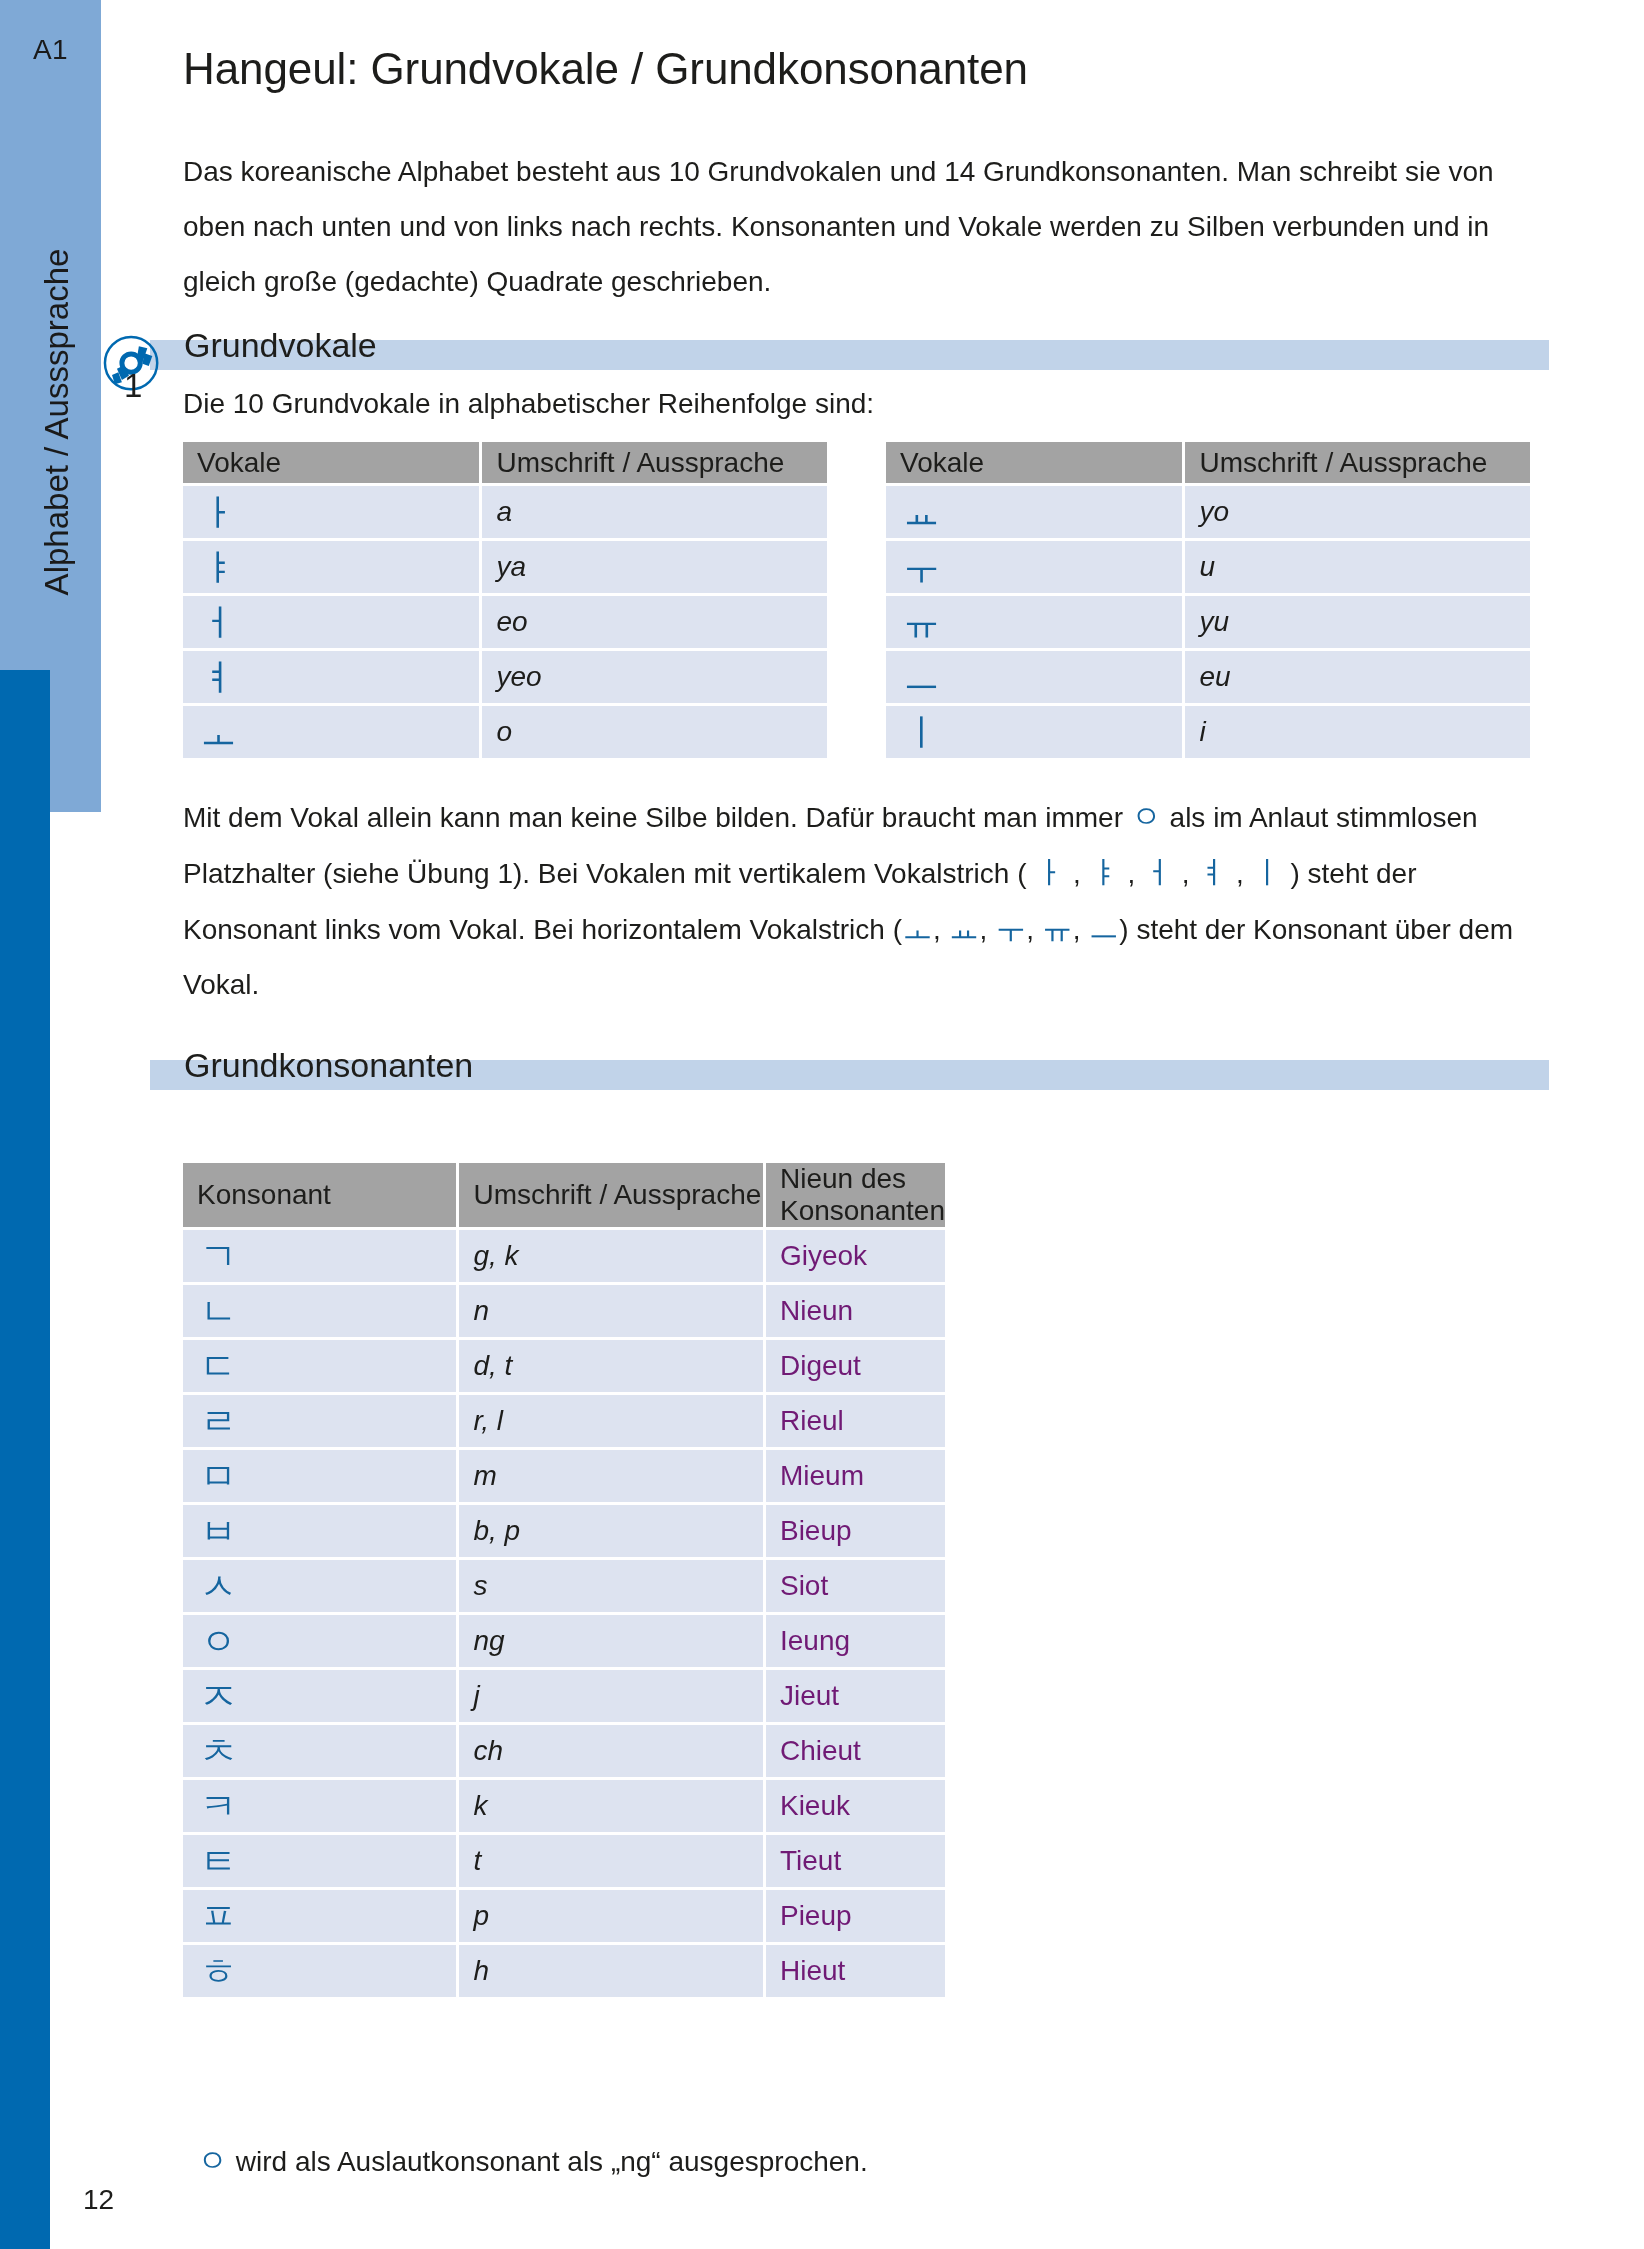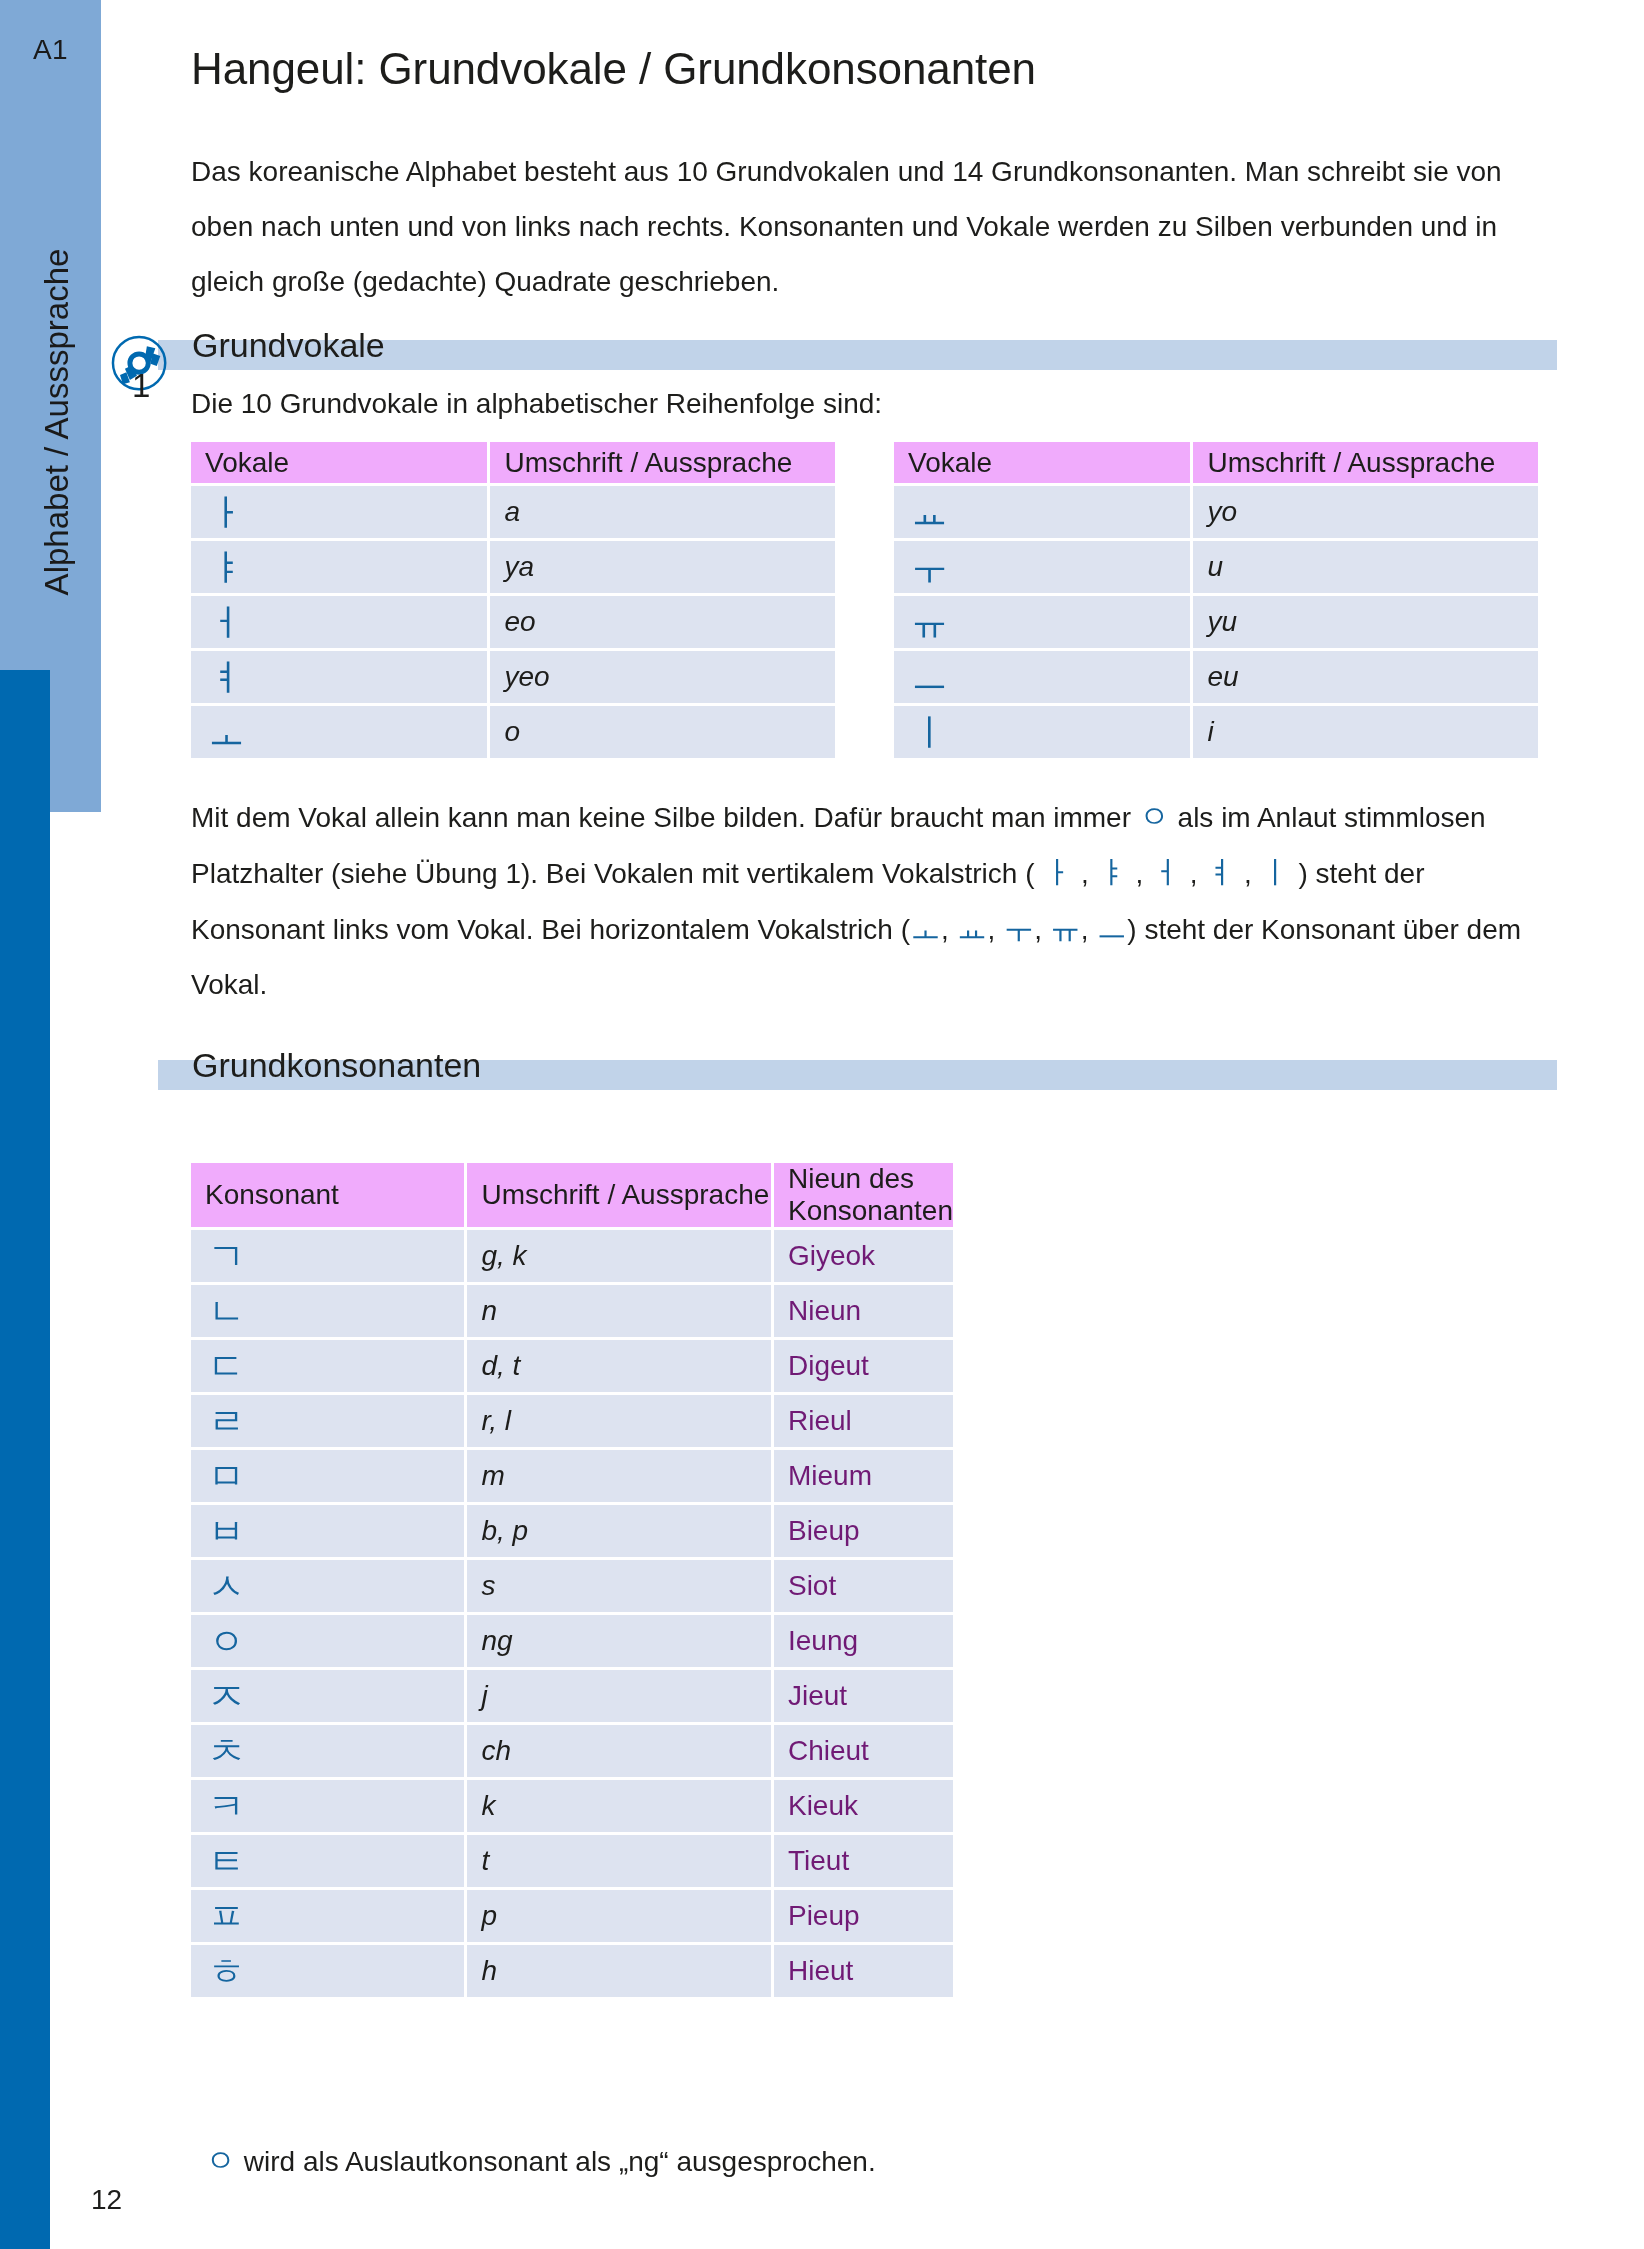--- a/index.html
+++ b/index.html
@@ -24,21 +24,21 @@
     position:absolute;left:-212px;top:403px;width:537px;
     transform:rotate(-90deg);transform-origin:center center;
     text-align:center;font-size:33px;color:#1a1a1a;white-space:nowrap;
   }
   #side-strip{
     position:absolute;left:0;top:670px;width:50px;height:1580px;
     background:#0069b0;
   }
 
   
-  #content{position:absolute;left:8px;top:0;width:1313px;height:2250px;padding-left:13px;}
+  #content{position:absolute;left:0;top:0;width:1313px;height:2250px;padding-left:13px;}
 
   #page-title{
     position:absolute;left:183px;top:44px;
     font-size:44px;font-weight:400;color:#1d1d1b;letter-spacing:-0.1px;
     white-space:nowrap;
   }
 
   .para{
     position:absolute;
     font-size:28px;line-height:55px;color:#1d1d1b;
@@ -72,21 +72,21 @@
 
   
   table{border-collapse:separate;border-spacing:0;position:absolute;}
   table td,table th{
     padding:0;vertical-align:middle;text-align:left;
     background:#dde3f0;
     border-right:3.5px solid #ffffff;
     border-bottom:3.5px solid #ffffff;
   }
   table th{
-    background:#f0abfc;font-weight:400;font-size:28px;color:#1d1d1b;
+    background:#a3a3a3;font-weight:400;font-size:28px;color:#1d1d1b;
     height:41px;
   }
   table td{height:52px;}
   td:last-child,th:last-child{border-right:none;}
   tr:last-child td{border-bottom:none;}
   .cell-pad{padding-left:14px;}
   .hangul{
     color:#15659f;font-size:37px;line-height:1;
     font-family:"DejaVu Sans",sans-serif;padding-left:17px;
     display:inline-block;

